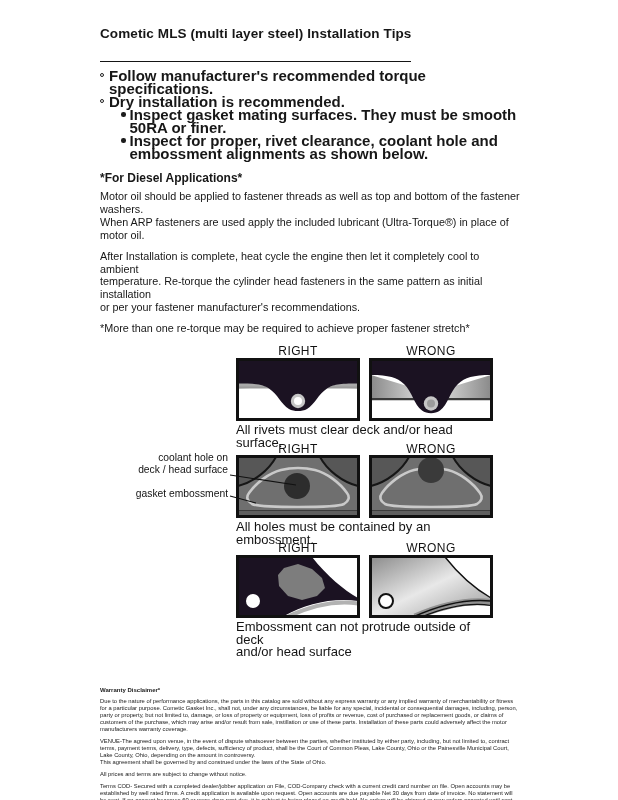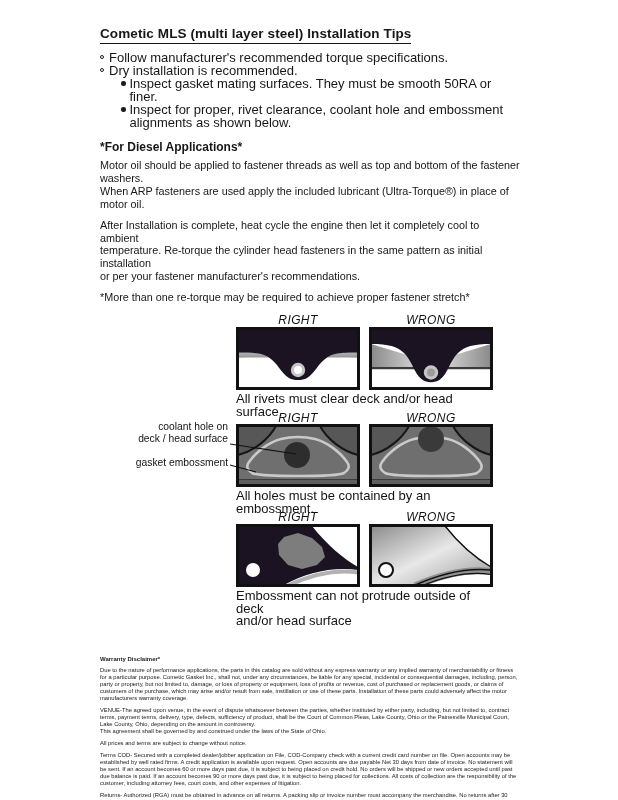--- a/index.html
+++ b/index.html
@@ -2,32 +2,32 @@
 <html><head>
 <meta charset="utf-8">
 <style>
   * { margin:0; padding:0; box-sizing:border-box; }
   html,body { background:#ffffff; }
   body { font-family:"Liberation Sans", sans-serif; color:#171717; }
   .page { position:relative; width:618px; height:800px; background:#fff; overflow:hidden; }
   .content { position:absolute; left:100px; top:24px; width:420px; }
 
   .title { display:inline-block; font-size:13.5px; font-weight:700; letter-spacing:.1px;
-           border-bottom:1.6px solid #151515; padding-bottom:2px; margin-bottom:7px; }
+           border-bottom:1.6px solid #151515; padding-bottom:20px; margin-bottom:7px; }
 
-  .b-row { display:flex; gap:5px; font-size:13px; line-height:13px; }
+  .b-row { display:flex; gap:5px; font-size:15px; line-height:13px;font-weight:bold; }
   .b-row.sub { margin-left:21px; gap:4px; }
   .marker-o { flex:none; width:4px; height:4px; border:1px solid #222; border-radius:50%; margin-top:4px; }
   .marker-f { flex:none; width:4.5px; height:4.5px; background:#1c1c1c; border-radius:50%; margin-top:4px; }
 
   .diesel-h { font-size:12px; font-weight:700; margin-top:11px; margin-bottom:5px; }
   .para { font-size:10.8px; line-height:12.9px; white-space:pre-line; margin-bottom:8px; }
 
   .diagrams { position:relative; margin-left:136px; margin-top:9px; width:258px; height:312px; }
-  .dg-label { position:absolute; width:124px; text-align:center; font-size:12px; letter-spacing:.4px; color:#121212;font-style:italic; }
+  .dg-label { position:absolute; width:124px; text-align:center; font-size:12px; letter-spacing:.4px; color:#121212; }
   .dg-img { position:absolute; width:124px; height:63px; }
   .dg-cap { position:absolute; left:0; width:262px; font-size:13px; line-height:12.5px; color:#141414; white-space:pre-line; }
   .pos-l { left:0; } .pos-r { left:133px; }
   .r1-lab { top:0; } .r1-img { top:14px; } .r1-cap { top:80px; }
   .r2-lab { top:98px; } .r2-img { top:111px; } .r2-cap { top:177px; }
   .r3-lab { top:197px; } .r3-img { top:211px; } .r3-cap { top:277px; }
   .anno { position:absolute; left:-136px; width:128px; text-align:right; font-size:10.3px; line-height:12px; color:#131313; }
   .anno-coolant { top:108px; }
   .anno-emboss { top:144px; }
   .lines-overlay { position:absolute; left:-136px; top:0; width:394px; height:312px; pointer-events:none; }

